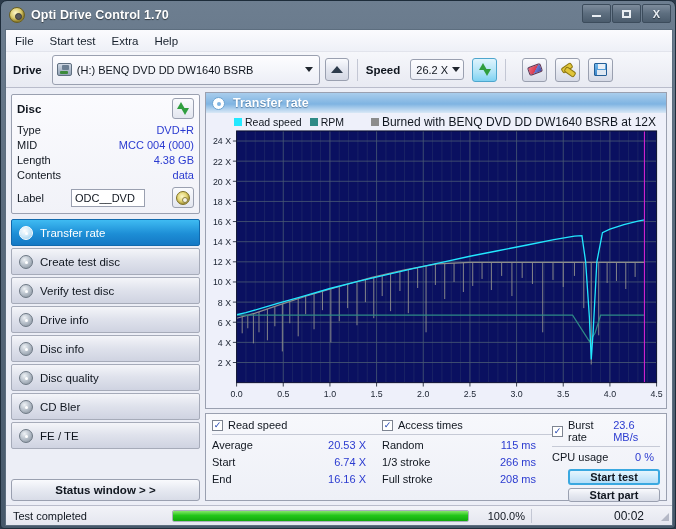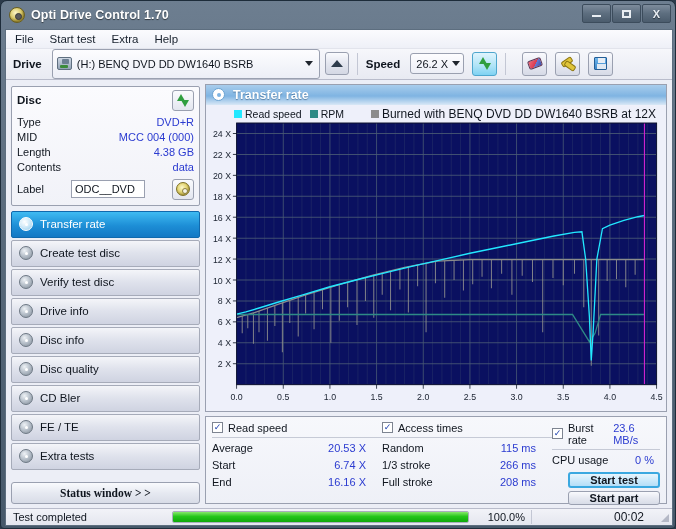--- a/index.html
+++ b/index.html
@@ -183,21 +183,21 @@
   .nav-item.active .nav-ico{
     background:radial-gradient(circle at 38% 32%,#ffffff 0%,#cfe9f8 50%,#8fc9ea 100%);
     border:1px solid #ffffff;
   }
   #nav-spacer{flex:1;min-height:6px;}
   #status-btn{
     height:22px;margin-top:6px;
     background:linear-gradient(180deg,#f9fafd 0%,#e6e9f1 50%,#d8dce7 100%);
     border:1px solid #9aa0b0;border-radius:3px;
     display:flex;align-items:center;justify-content:center;
-    font-size:11.5px;font-weight:bold;color:#10161f;font-family:Liberation Serif, serif;
+    font-size:11.5px;font-weight:bold;color:#10161f;
   }
   
   #chart-panel{
     flex:1;display:flex;flex-direction:column;
     background:#ffffff;border:1px solid #9aa0b0;
   }
   #chart-head{
     height:20px;background:linear-gradient(180deg,#a9cdec 0%,#7fb4e2 55%,#d9e8f6 100%);
     display:flex;align-items:center;padding-left:6px;
   }
@@ -390,24 +390,20 @@
             <span class="nav-ico"></span>
             <span>Disc quality</span>
           </div>
           <div class="nav-item">
             <span class="nav-ico"></span>
             <span>CD Bler</span>
           </div>
           <div class="nav-item">
             <span class="nav-ico"></span>
             <span>FE / TE</span>
-          </div>
-          <div class="nav-item">
-            <span class="nav-ico"></span>
-            <span>Extra tests</span>
           </div>
         </div>
 
         <div id="nav-spacer"></div>
         <div id="status-btn">Status window &gt; &gt;</div>
       </div>
 
       <div id="right">
 
         <div id="chart-panel">

